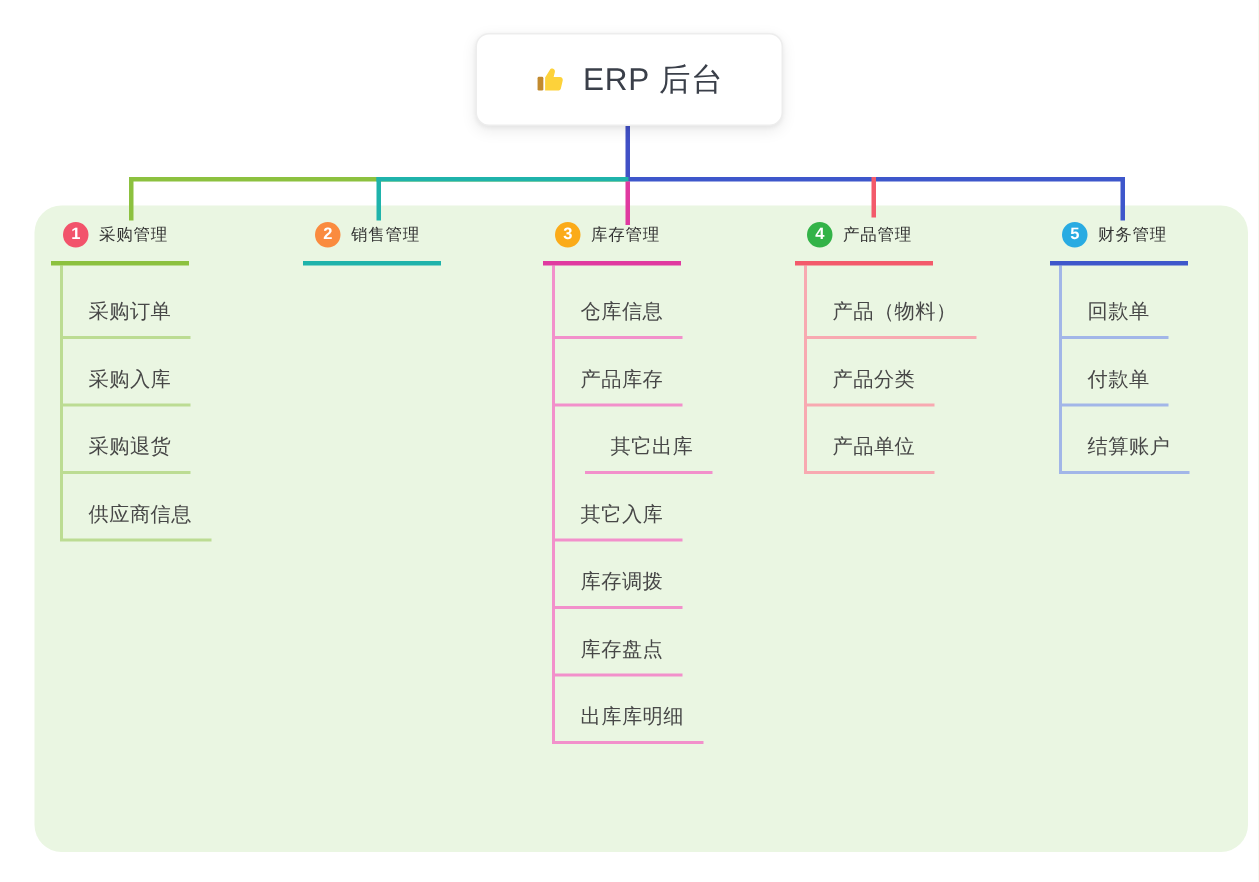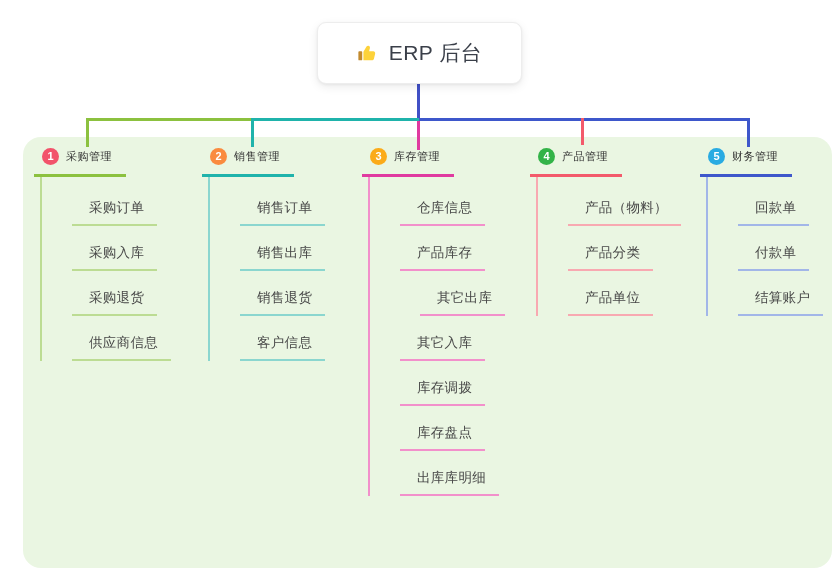--- a/index.html
+++ b/index.html
@@ -25,21 +25,21 @@
   .branch{position:absolute;}
   .branch-title{
     display:inline-flex;align-items:center;gap:7px;
     padding:3px 14px 9px 8px;cursor:pointer;
   }
   .badge{
     width:17px;height:17px;border-radius:50%;flex:0 0 17px;
     color:#fff;font-size:11px;font-weight:bold;line-height:17px;text-align:center;
   }
   .branch-title .t{font-size:11px;font-weight:500;color:#333333;letter-spacing:.5px;}
-  .children{margin-left:6px;padding-left:30px;}
+  .children{margin-left:6px;}
   .child-row{height:45px;display:flex;align-items:flex-end;}
   .child-row:first-child{height:49px;}
   .child-label{
     display:inline-block;padding:0 13px 7px 17px;
     font-size:13.5px;color:#474747;letter-spacing:.3px;white-space:nowrap;cursor:pointer;
   }
 </style>
 </head>
 <body style="background: rgb(255, 255, 255);">
 
@@ -83,33 +83,20 @@
           <div class="child-row">
             <span class="child-label" style="border-bottom: 2px solid rgb(188, 220, 147);">采购退货</span>
           </div>
           <div class="child-row">
             <span class="child-label" style="border-bottom: 2px solid rgb(188, 220, 147);">供应商信息</span>
           </div>
         </div></div>
       <div class="branch" style="left: 202px; top: 145px;"><div class="branch-title" style="border-bottom: 3px solid rgb(31, 179, 171);">
           <span class="badge" style="background: rgb(250, 139, 63);">2</span>
           <span class="t">销售管理</span>
-        </div><div class="children" style="border-left: 2px solid rgb(139, 214, 207);">
-          <div class="child-row">
-            <span class="child-label" style="border-bottom: 2px solid rgb(139, 214, 207);">销售订单</span>
-          </div>
-          <div class="child-row">
-            <span class="child-label" style="border-bottom: 2px solid rgb(139, 214, 207);">销售出库</span>
-          </div>
-          <div class="child-row">
-            <span class="child-label" style="border-bottom: 2px solid rgb(139, 214, 207);">销售退货</span>
-          </div>
-          <div class="child-row">
-            <span class="child-label" style="border-bottom: 2px solid rgb(139, 214, 207);">客户信息</span>
-          </div>
         </div></div>
       <div class="branch" style="left: 362px; top: 145px;"><div class="branch-title" style="border-bottom: 3px solid rgb(224, 58, 160);">
           <span class="badge" style="background: rgb(251, 171, 25);">3</span>
           <span class="t">库存管理</span>
         </div><div class="children" style="border-left: 2px solid rgb(242, 144, 203);">
           <div class="child-row">
             <span class="child-label" style="border-bottom: 2px solid rgb(242, 144, 203);">仓库信息</span>
           </div>
           <div class="child-row">
             <span class="child-label" style="border-bottom: 2px solid rgb(242, 144, 203);">产品库存</span>

